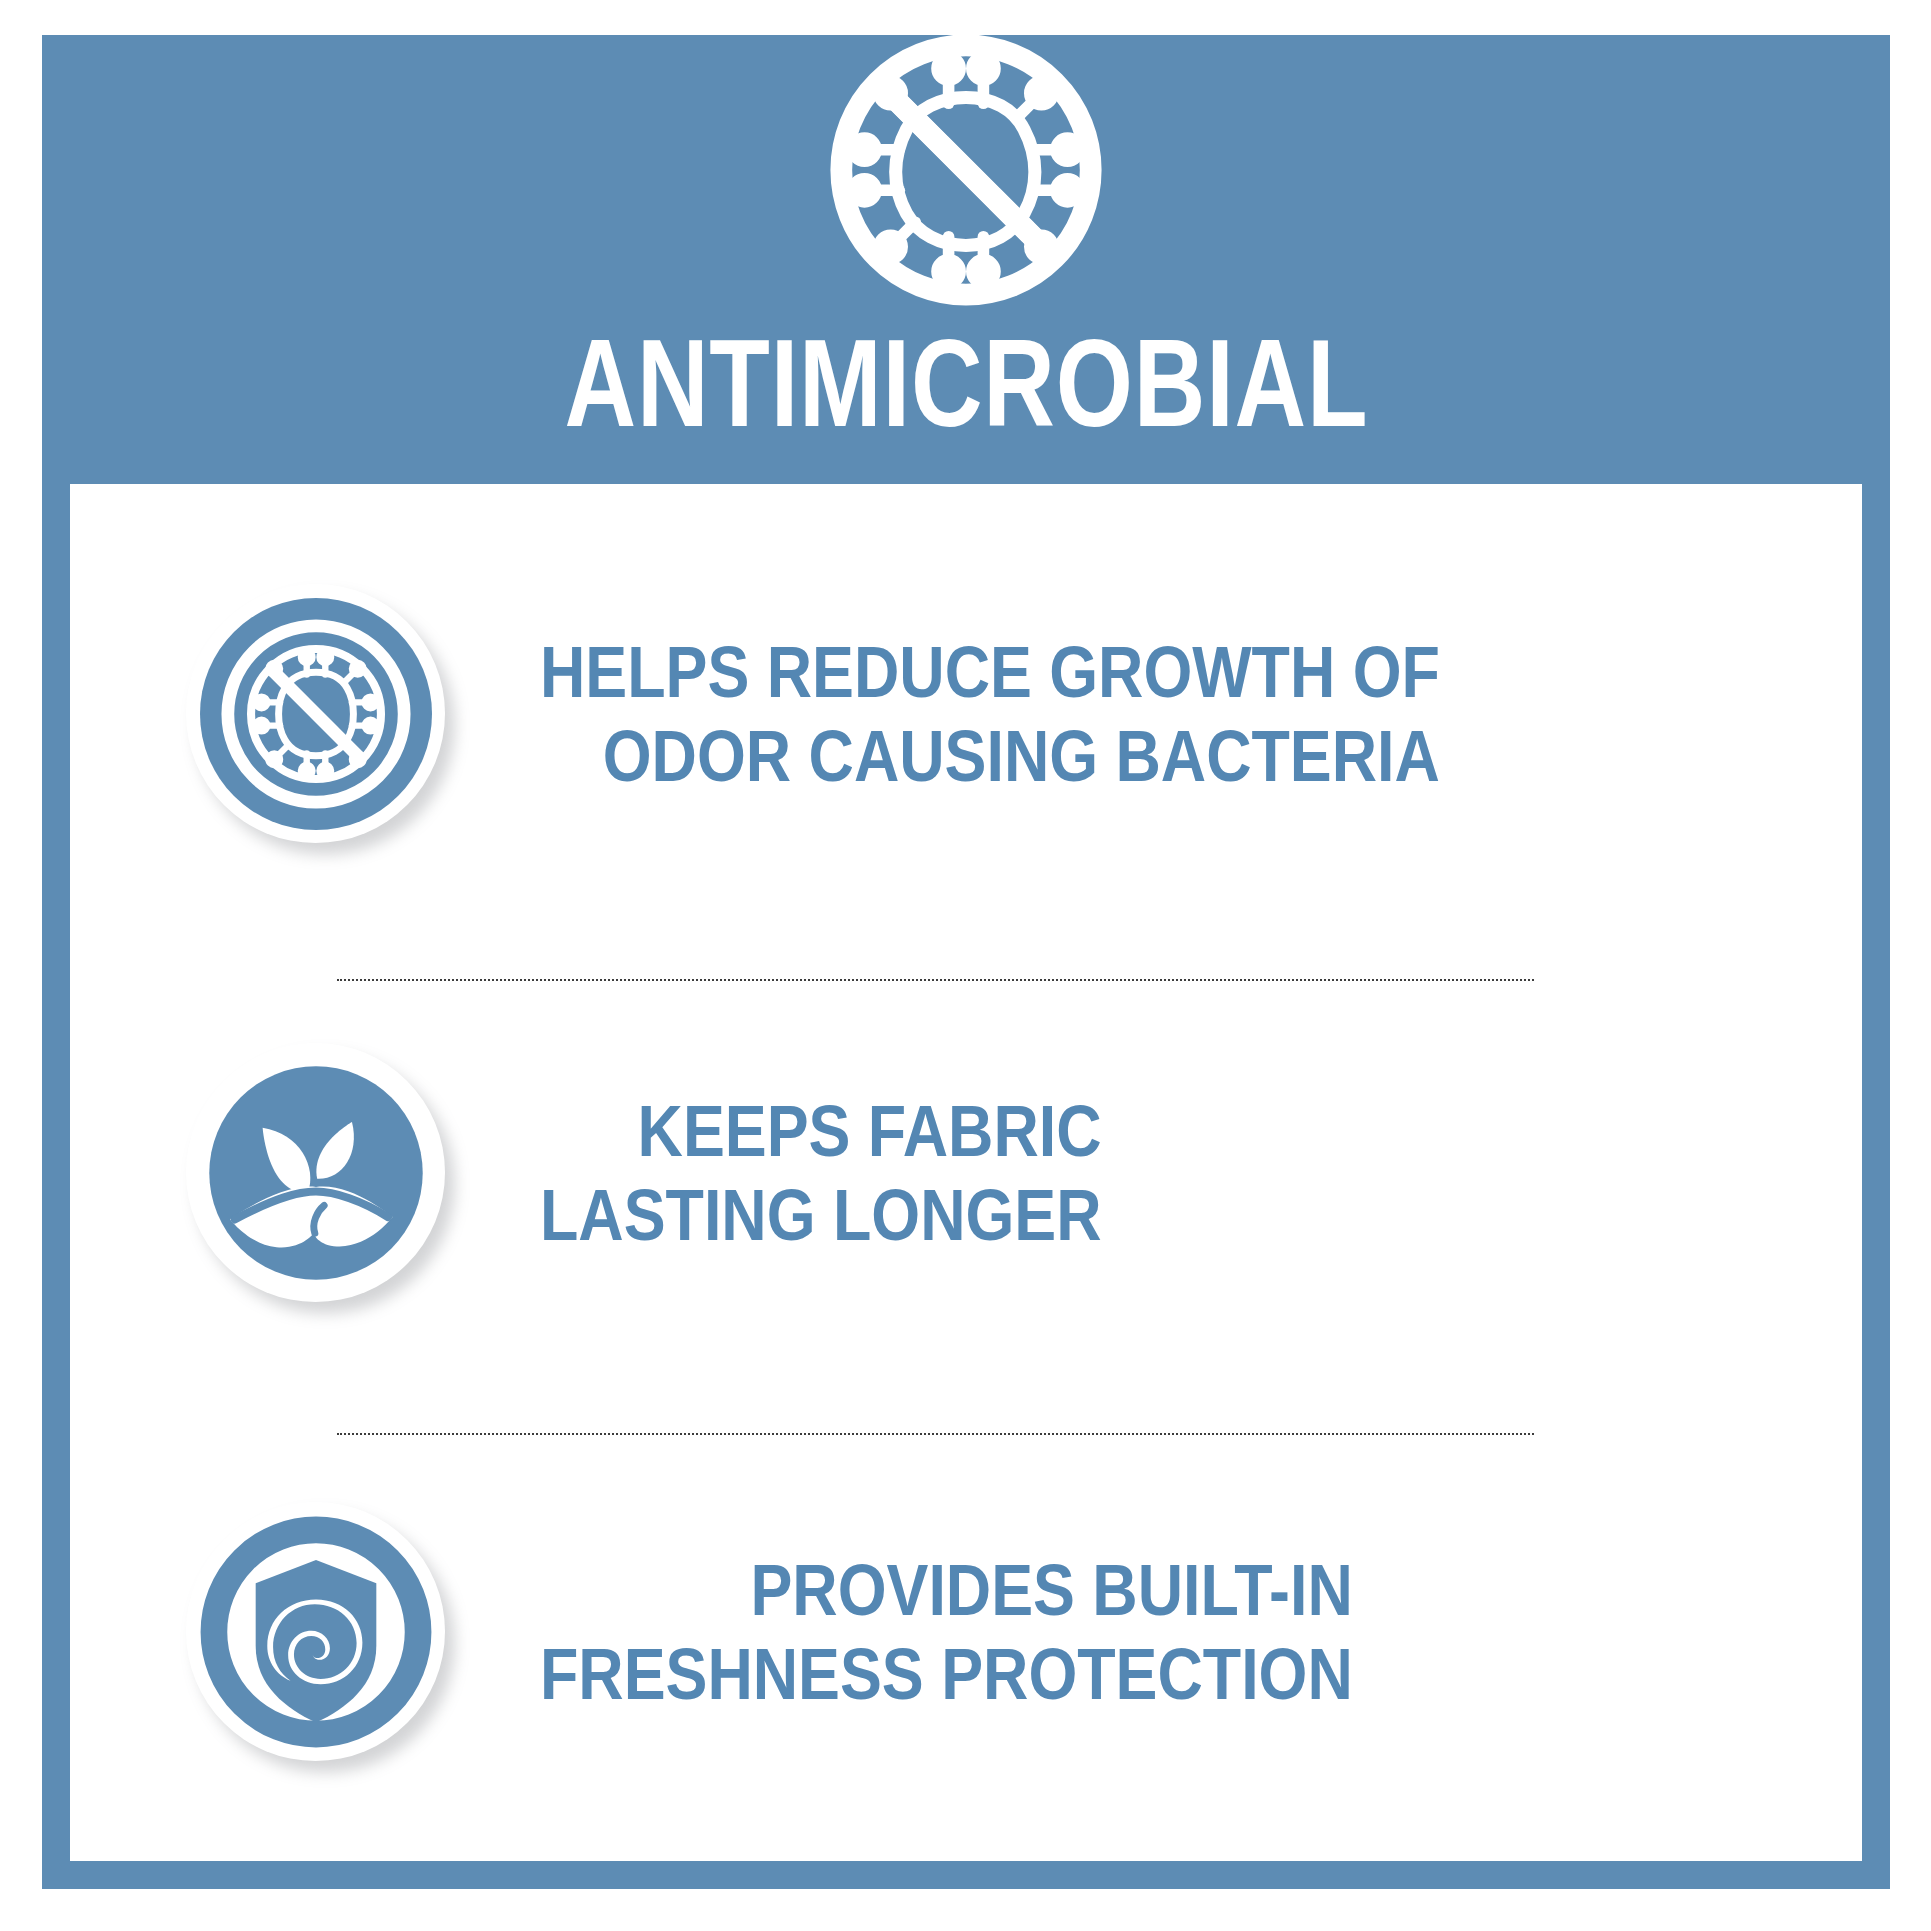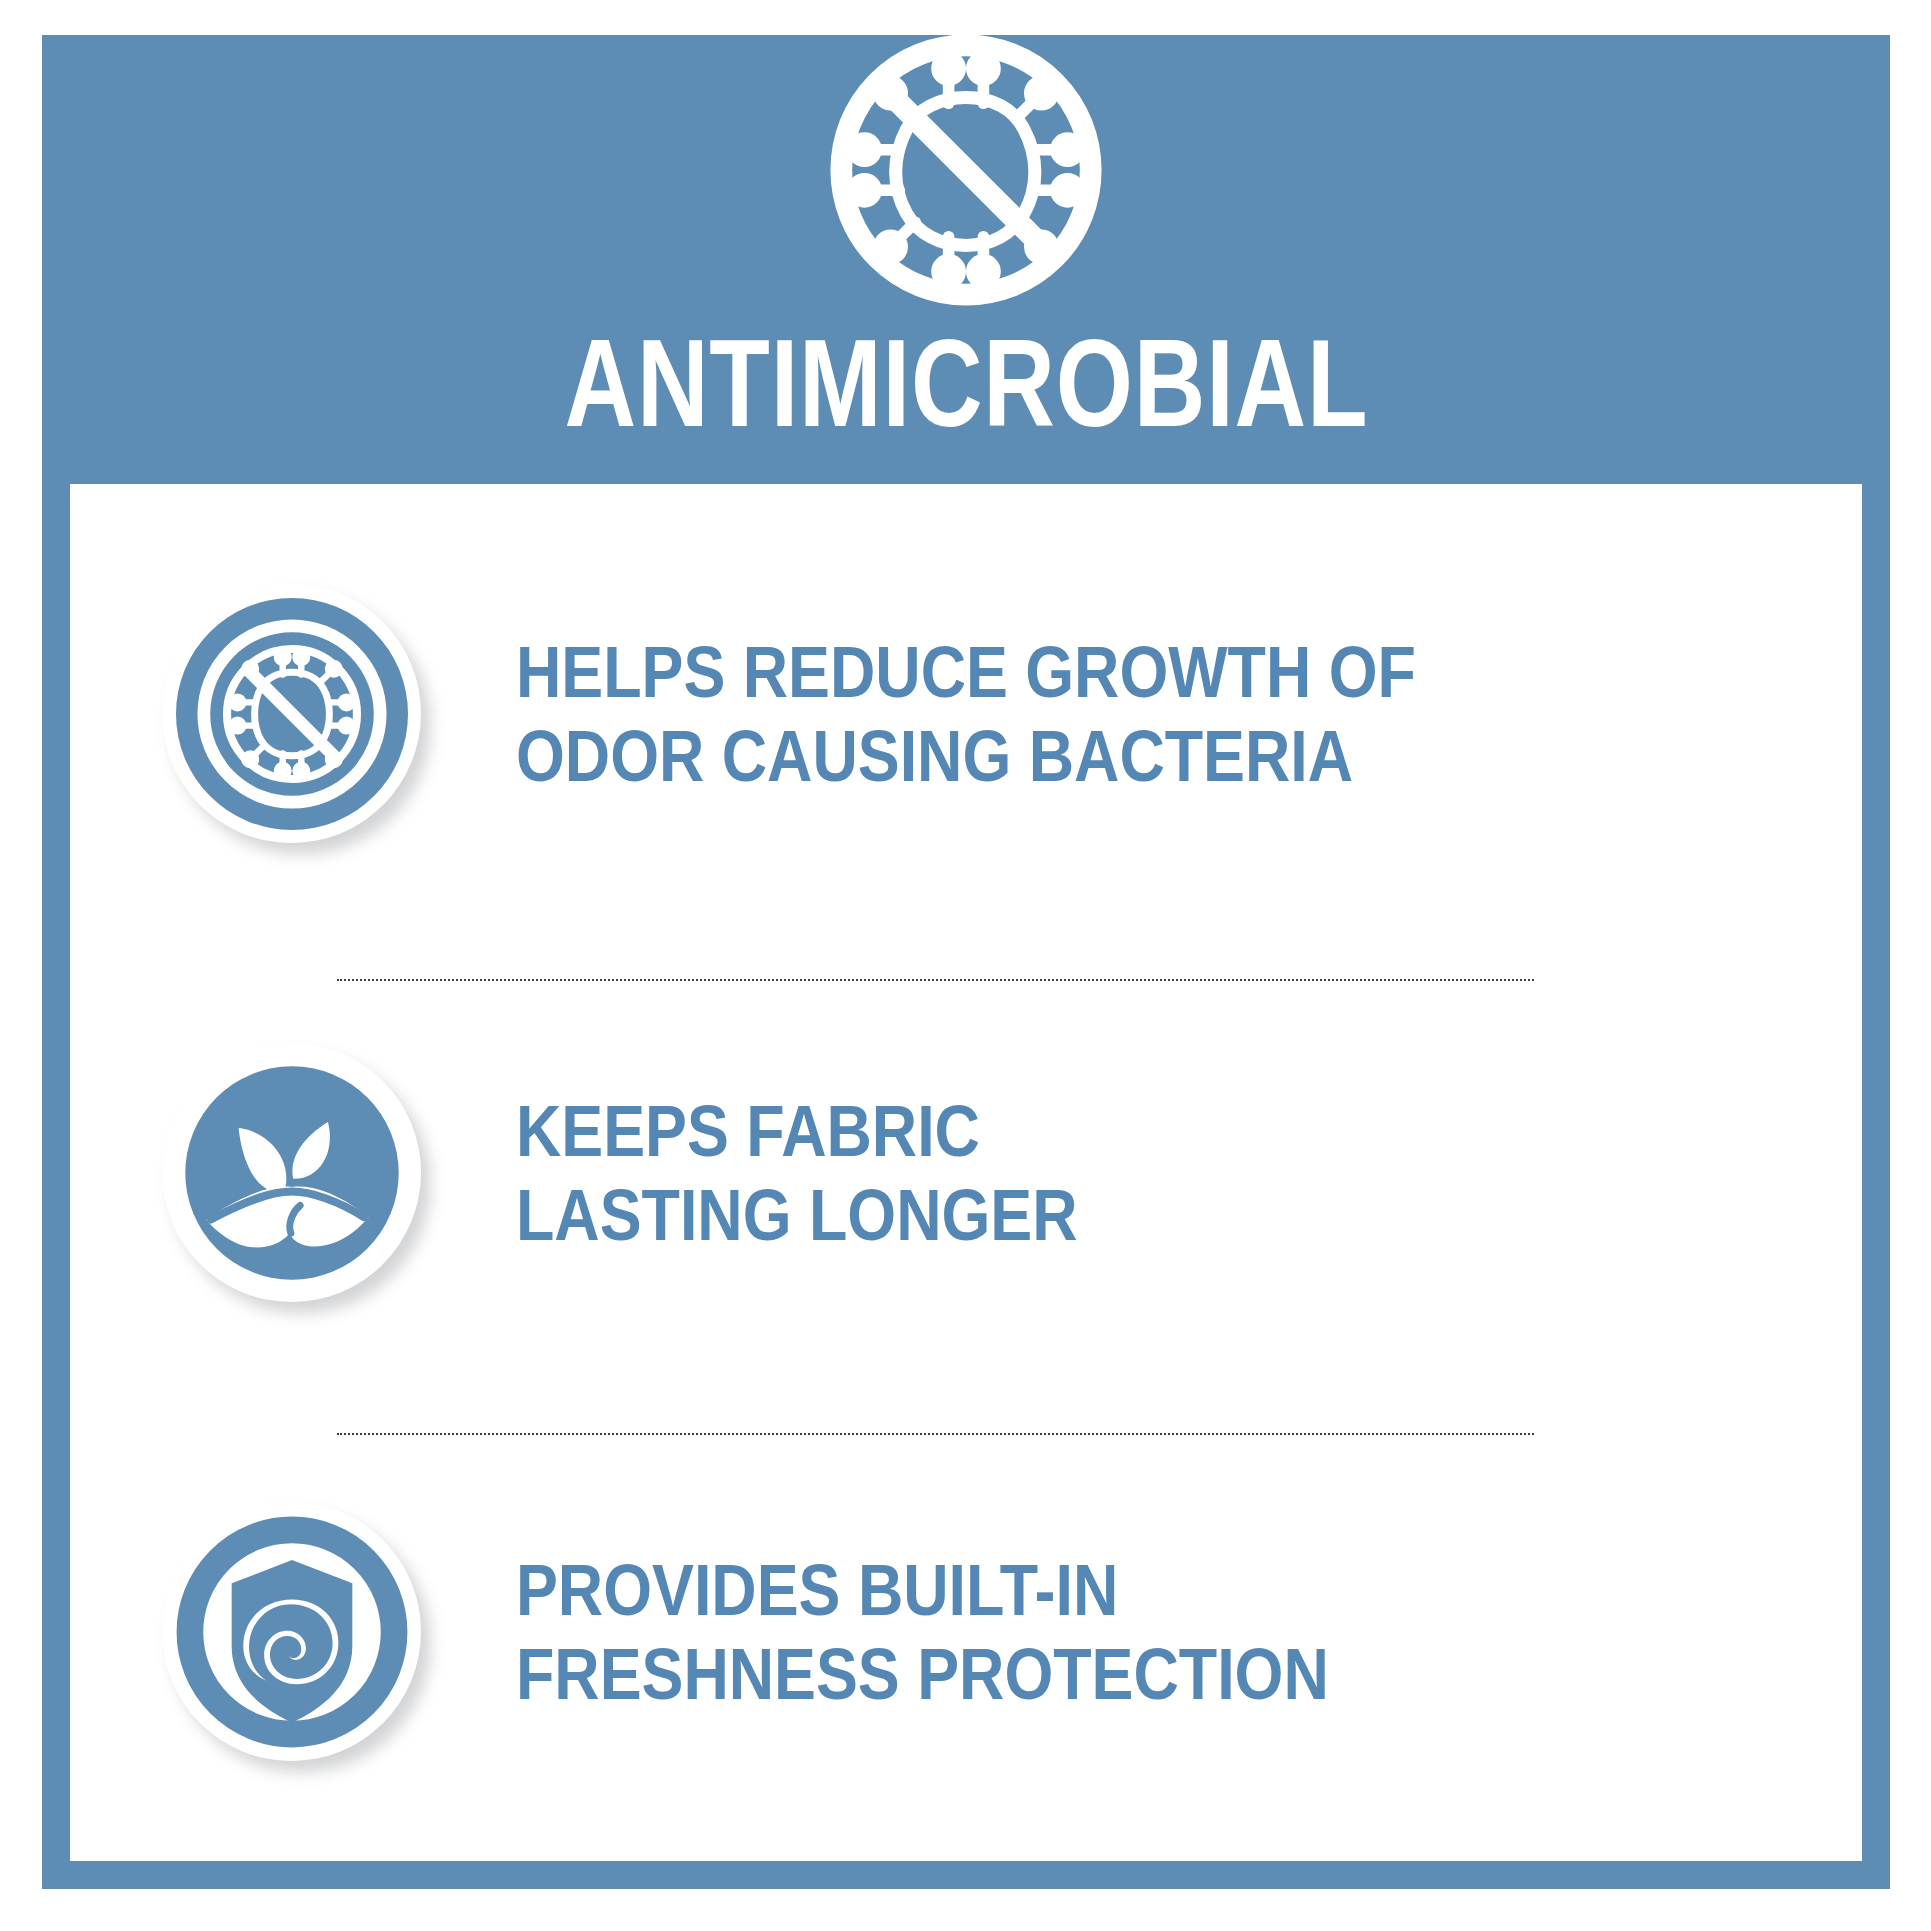--- a/index.html
+++ b/index.html
@@ -13,20 +13,21 @@
     font-family: "Liberation Sans", sans-serif;
     overflow: hidden;
   }
 
   
   .page {
     position: relative;
     width: 1931px;
     height: 1931px;
     background: #ffffff;
+    text-align: right;
   }
 
   
   .frame {
     position: absolute;
     left: 42px;
     top: 35px;
     width: 1848px;
     height: 1854px;
     background: #5d8cb4;
@@ -83,21 +84,21 @@
     width: 100%;
     height: 100%;
     display: flex;
     flex-direction: column;
   }
 
   .row {
     flex: 1 1 0;
     display: flex;
     align-items: center;
-    padding-left: 92px;
+    padding-left: 116px;
     box-sizing: border-box;
   }
 
   .badge-wrap {
     position: relative;
     width: 259px;
     height: 259px;
     flex: 0 0 259px;
   }
 

